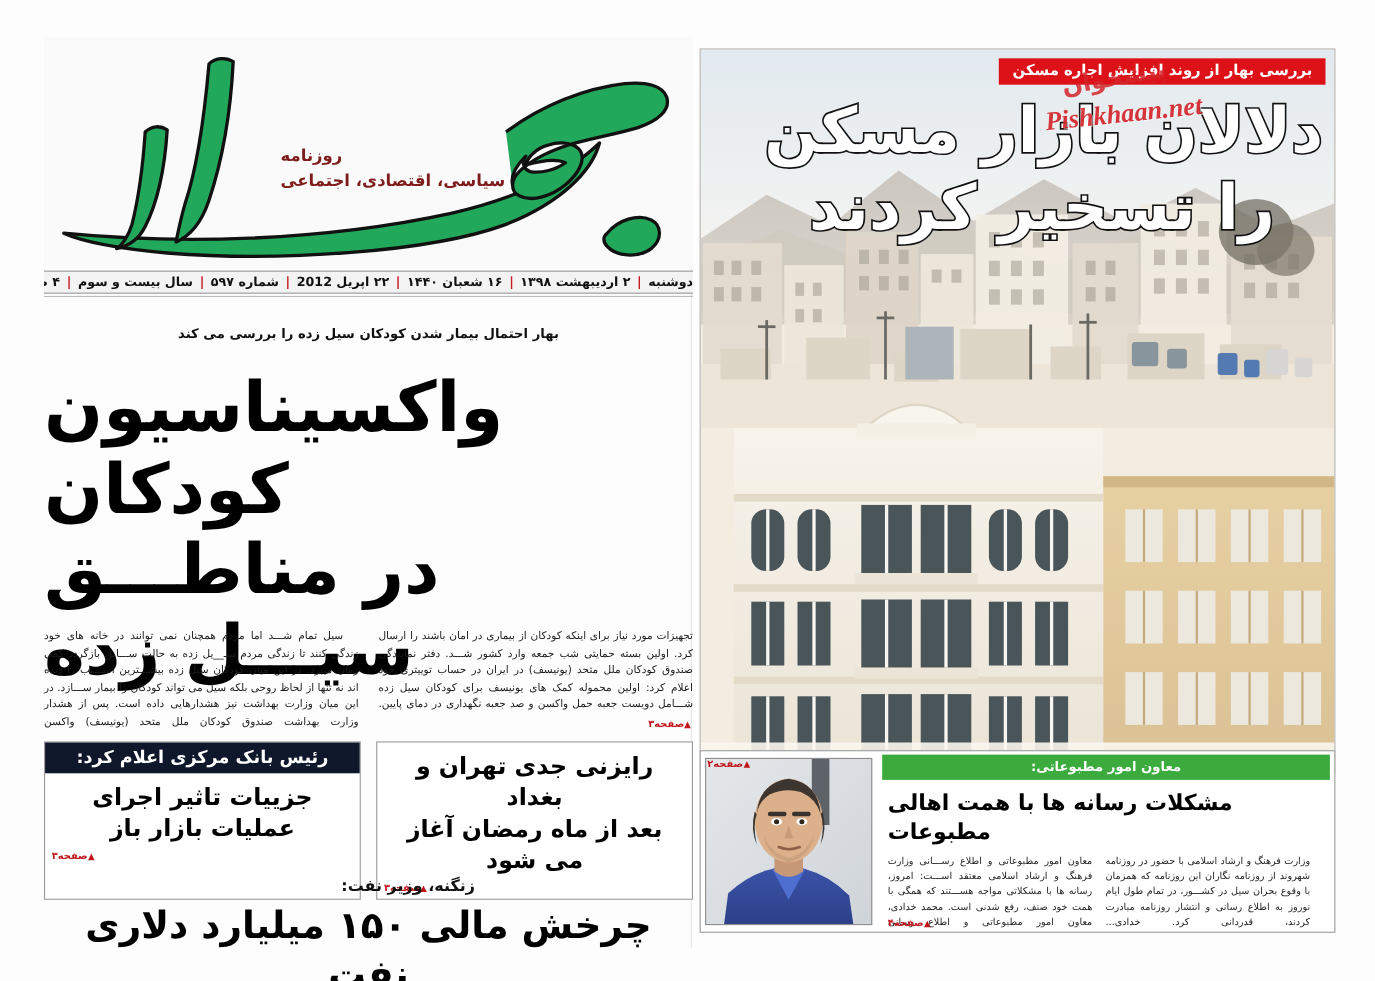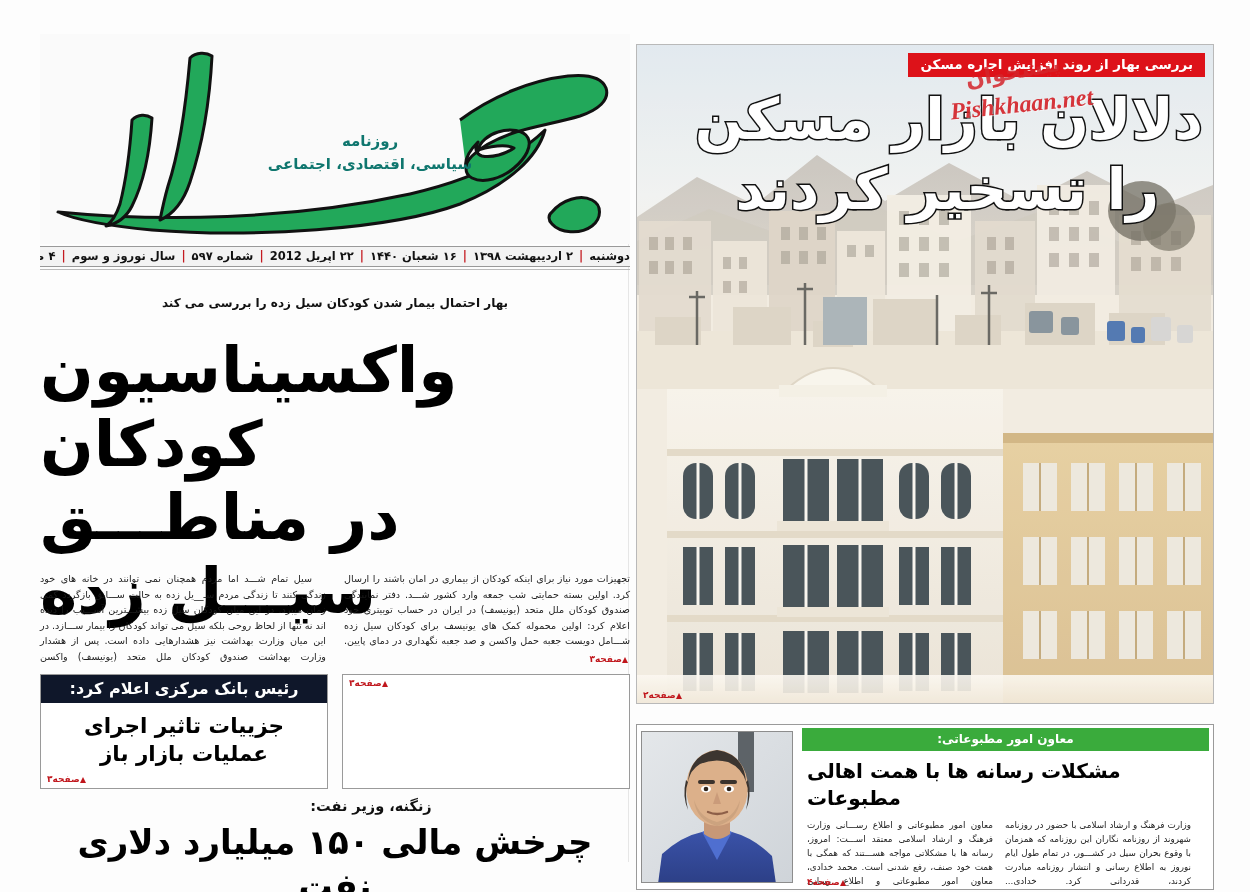--- a/index.html
+++ b/index.html
@@ -37,24 +37,24 @@
   .logo-wrap {
     position: absolute;
     inset: 0;
   }
   .logo-svg { position: absolute; left: 0; top: 0; }
   .sub-lines {
     position: absolute;
     left: 215px;
     top: 96px;
     width: 230px;
-    text-align: center;
+    text-align: left;
     font-size: 15px;
     font-weight: bold;
-    color: #0f766e;
+    color: #7f1d1d;
     line-height: 1.5;
     direction: rtl;
   }
   .dateline {
     position: absolute;
     left: 0;
     top: 212px;
     width: 590px;
     border-top: 1px solid #999;
     border-bottom: 1px solid #999;
@@ -296,21 +296,21 @@
     position: absolute;
     left: 6px;
     bottom: 3px;
     z-index: 8;
   }
 
   
   .br-box {
     position: absolute;
     left: 636px;
-    top: 724px;
+    top: 682px;
     width: 578px;
     height: 166px;
     border: 1px solid #9a9a9a;
     box-sizing: border-box;
     background: #fff;
     display: flex;
     flex-direction: row;
   }
   .br-main {
     flex: 1;
@@ -423,21 +423,21 @@
       <span>دوشنبه</span>
       <span class="sep">|</span>
       <span>۲ اردیبهشت ۱۳۹۸</span>
       <span class="sep">|</span>
       <span>۱۶ شعبان ۱۴۴۰</span>
       <span class="sep">|</span>
       <span>۲۲ اپریل 2012</span>
       <span class="sep">|</span>
       <span>شماره ۵۹۷</span>
       <span class="sep">|</span>
-      <span>سال نوروز و سوم</span>
+      <span>سال بیست و سوم</span>
       <span class="sep">|</span>
       <span>۴ صفحه</span>
       
       
     </div>
     <div class="dateline-rule"></div>
 
     <div class="kicker-main">بهار احتمال بیمار شدن کودکان سیل زده را بررسی می کند</div>
     <div class="head-main">
       <span>واکسیناسیون کودکان</span>
@@ -460,20 +460,24 @@
         <div class="btitle">
           <div>جزییات تاثیر اجرای</div>
           <div>عملیات بازار باز</div>
         </div>
         <div class="bfoot">
           <span class="page-ref page-ref-left"><span class="tri"></span><span>صفحه۳</span></span>
         </div>
       </div>
 
       <div class="newsbox">
+        <div class="btitle">
+          <div>رایزنی جدی تهران و بغداد</div>
+          <div>بعد از ماه رمضان آغاز می شود</div>
+        </div>
         <div class="bfoot">
           <span class="page-ref page-ref-left"><span class="tri"></span><span>صفحه۳</span></span>
         </div>
       </div>
     </div>
 
     <div class="oil-kicker">زنگنه، وزیر نفت:</div>
     <div class="oil-head">
       <div>چرخش مالی ۱۵۰ میلیارد دلاری نفت</div>
 

